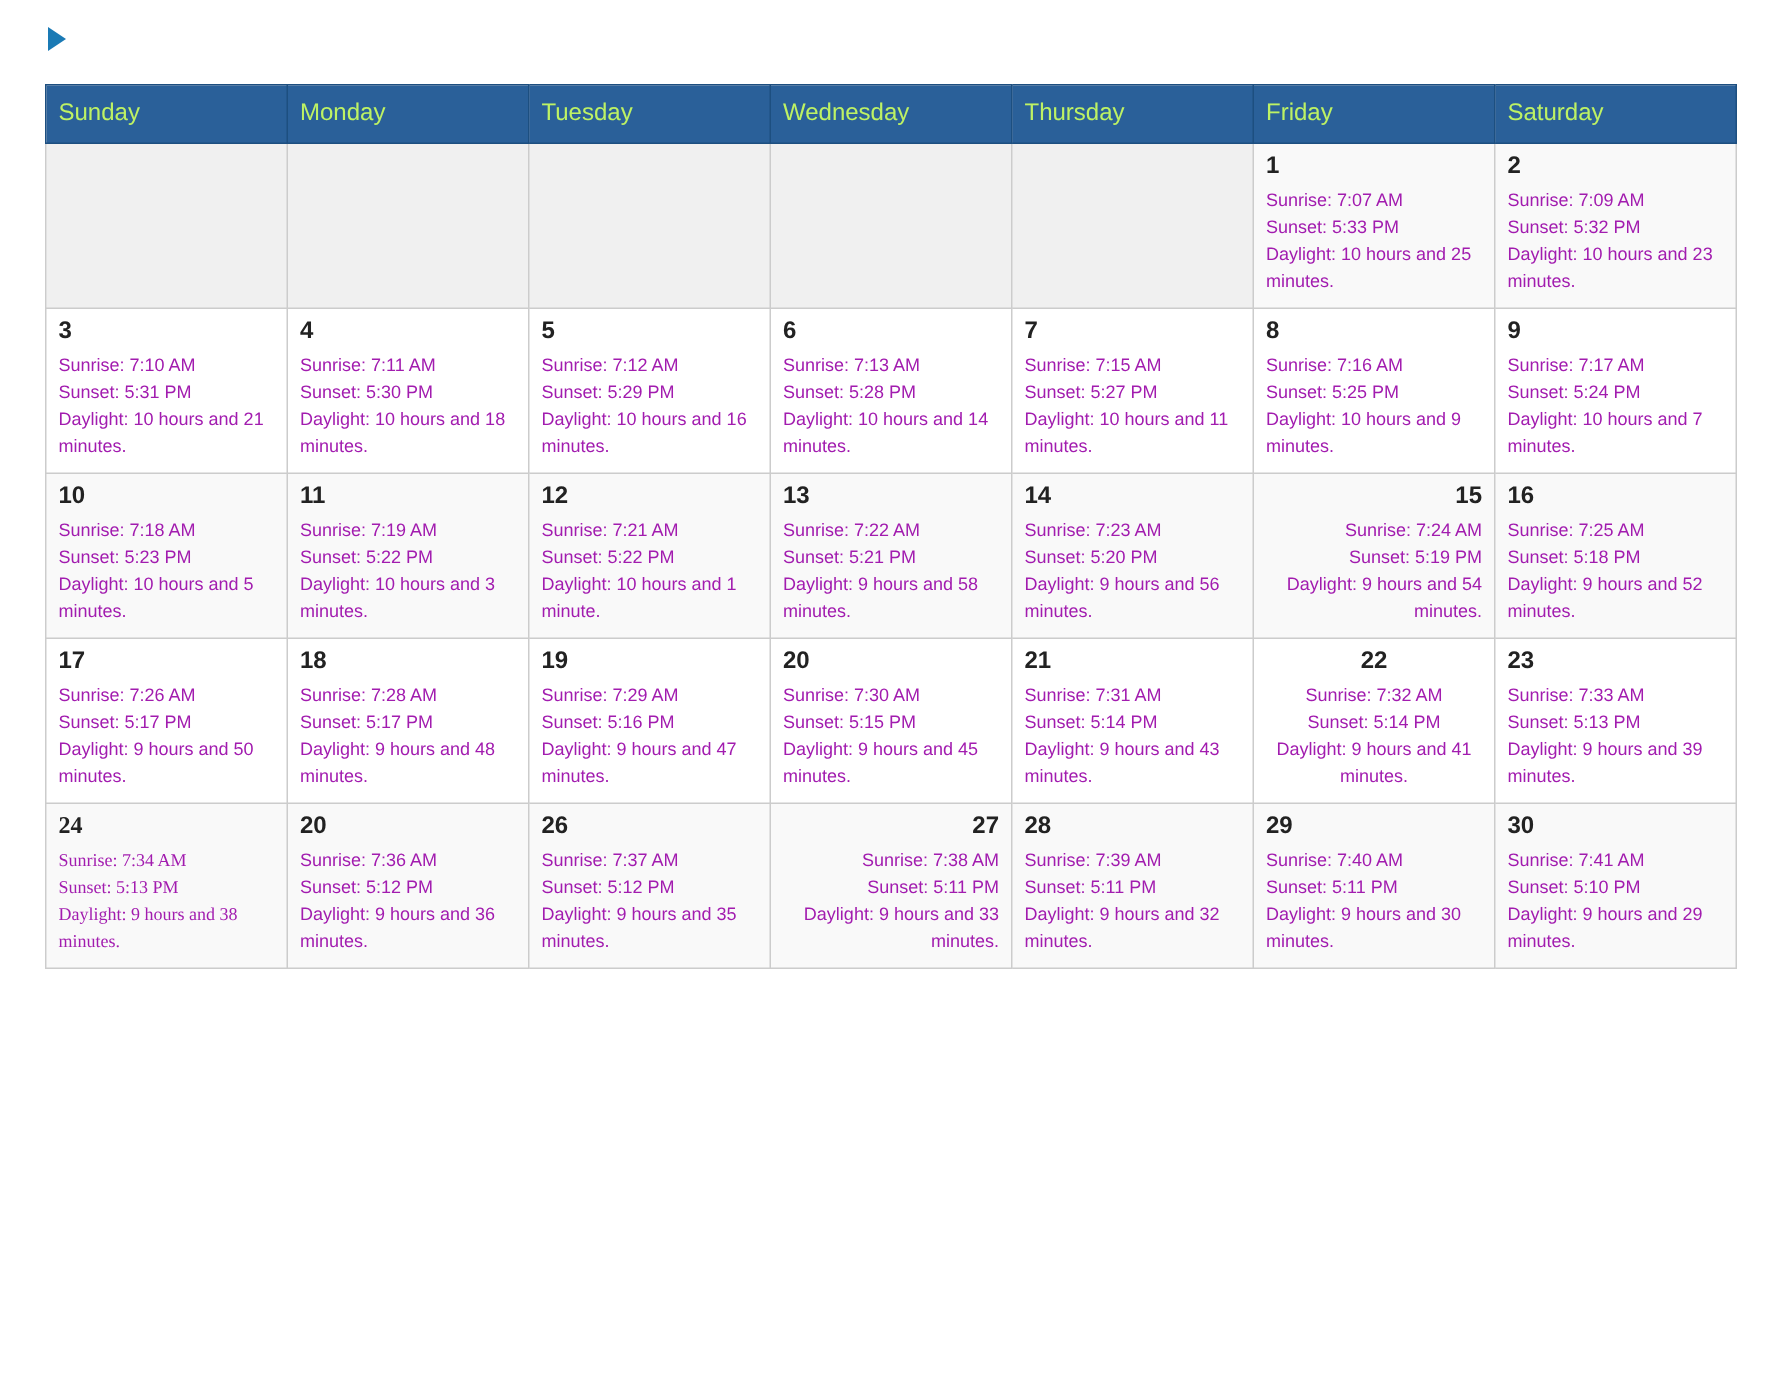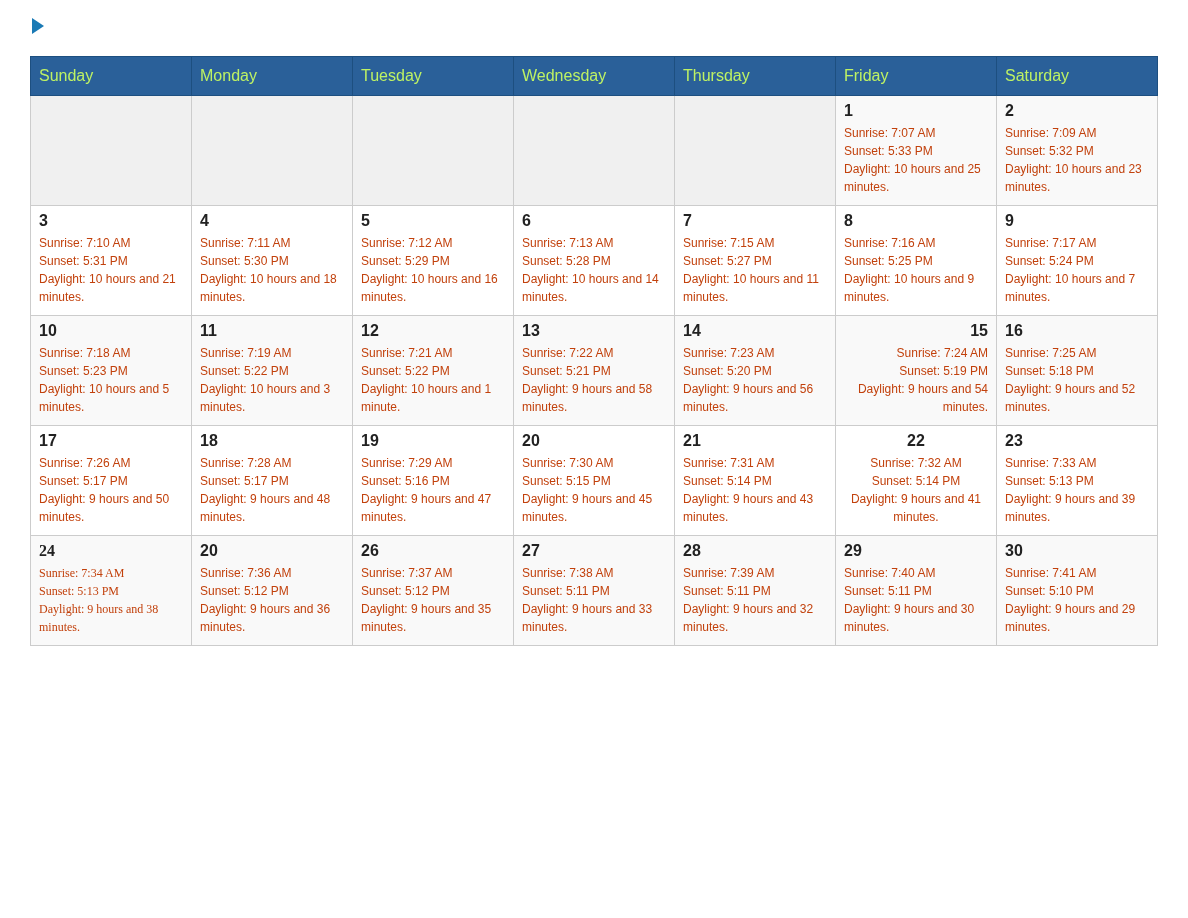--- a/index.html
+++ b/index.html
@@ -64,21 +64,21 @@
     }
     .day-number {
       font-size: 16px;
       font-weight: bold;
       color: #222;
       margin-bottom: 4px;
       display: block;
     }
     .day-info {
       font-size: 12px;
-      color: #c2410c;
+      color: #a21caf;
       line-height: 1.5;
     }
     .empty-cell {
       background: #f0f0f0 !important;
     }
     .logo-row {
       display: flex;
       align-items: center;
     }
     .logo-text-general {
@@ -247,21 +247,21 @@
           <div class="day-info">Sunrise: 7:34 AM<br>Sunset: 5:13 PM<br>Daylight: 9 hours and 38 minutes.</div>
         </td>
         <td style="background: rgb(249, 249, 249);">
           <span class="day-number">20</span>
           <div class="day-info">Sunrise: 7:36 AM<br>Sunset: 5:12 PM<br>Daylight: 9 hours and 36 minutes.</div>
         </td>
         <td style="background: rgb(249, 249, 249); margin-left: 16px;">
           <span class="day-number">26</span>
           <div class="day-info">Sunrise: 7:37 AM<br>Sunset: 5:12 PM<br>Daylight: 9 hours and 35 minutes.</div>
         </td>
-        <td style="background: rgb(249, 249, 249);">
+        <td style="background: rgb(249, 249, 249); text-align: right;">
           <span class="day-number">27</span>
           <div class="day-info">Sunrise: 7:38 AM<br>Sunset: 5:11 PM<br>Daylight: 9 hours and 33 minutes.</div>
         </td>
         <td style="background: rgb(249, 249, 249);">
           <span class="day-number">28</span>
           <div class="day-info">Sunrise: 7:39 AM<br>Sunset: 5:11 PM<br>Daylight: 9 hours and 32 minutes.</div>
         </td>
         <td style="background: rgb(249, 249, 249);">
           <span class="day-number">29</span>
           <div class="day-info">Sunrise: 7:40 AM<br>Sunset: 5:11 PM<br>Daylight: 9 hours and 30 minutes.</div>

